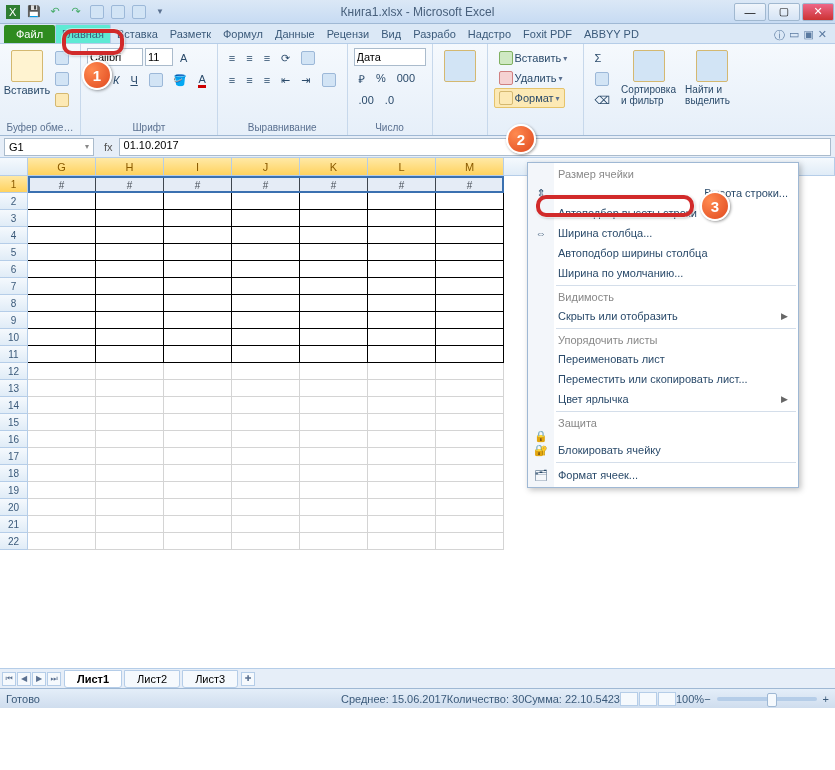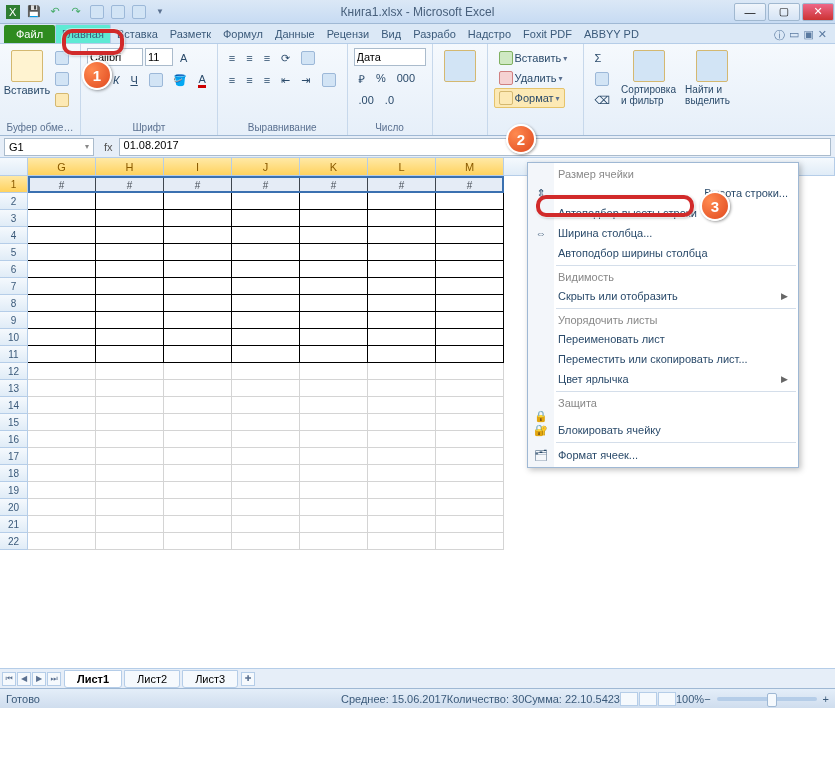--- a/index.html
+++ b/index.html
@@ -290,21 +290,21 @@
     <div class="rgroup-label"></div>
   </div>
 </div>
 
 <div class="formulabar">
   <div class="name-box">
       <span>G1</span>
       <span class="arrow">▾</span>
     </div>
   <span class="fx-label">fx</span>
-  <div class="formula-input"><span>01.08.2017</span></div>
+  <div class="formula-input"><span>01.10.2017</span></div>
 </div>
 
 <div class="grid-wrap">
   <div class="col-headers">
     <div class="corner"></div>
   <div class="ch sel">G</div>
       <div class="ch sel">H</div>
       <div class="ch sel">I</div>
       <div class="ch sel">J</div>
       <div class="ch sel">K</div>
@@ -576,20 +576,23 @@
   <div class="menu-item">
       <span style="flex:1;text-align:left">Автоподбор высоты строки</span>
     </div>
   <div class="menu-item">
       <span class="micon">⇔</span>
       <span style="flex:1;text-align:left">Ширина столбца...</span>
     </div>
   <div class="menu-item">
       <span style="flex:1;text-align:left">Автоподбор ширины столбца</span>
     </div>
+  <div class="menu-item">
+      <span style="flex:1;text-align:left">Ширина по умолчанию...</span>
+    </div>
   <div class="menu-sep"></div>
   <div class="menu-header">Видимость</div>
   <div class="menu-item">
       <span style="flex:1;text-align:left">Скрыть или отобразить</span>
       <span class="menu-arrow">▶</span>
     </div>
   <div class="menu-sep"></div>
   <div class="menu-header">Упорядочить листы</div>
   <div class="menu-item">
       <span style="flex:1;text-align:left">Переименовать лист</span>

